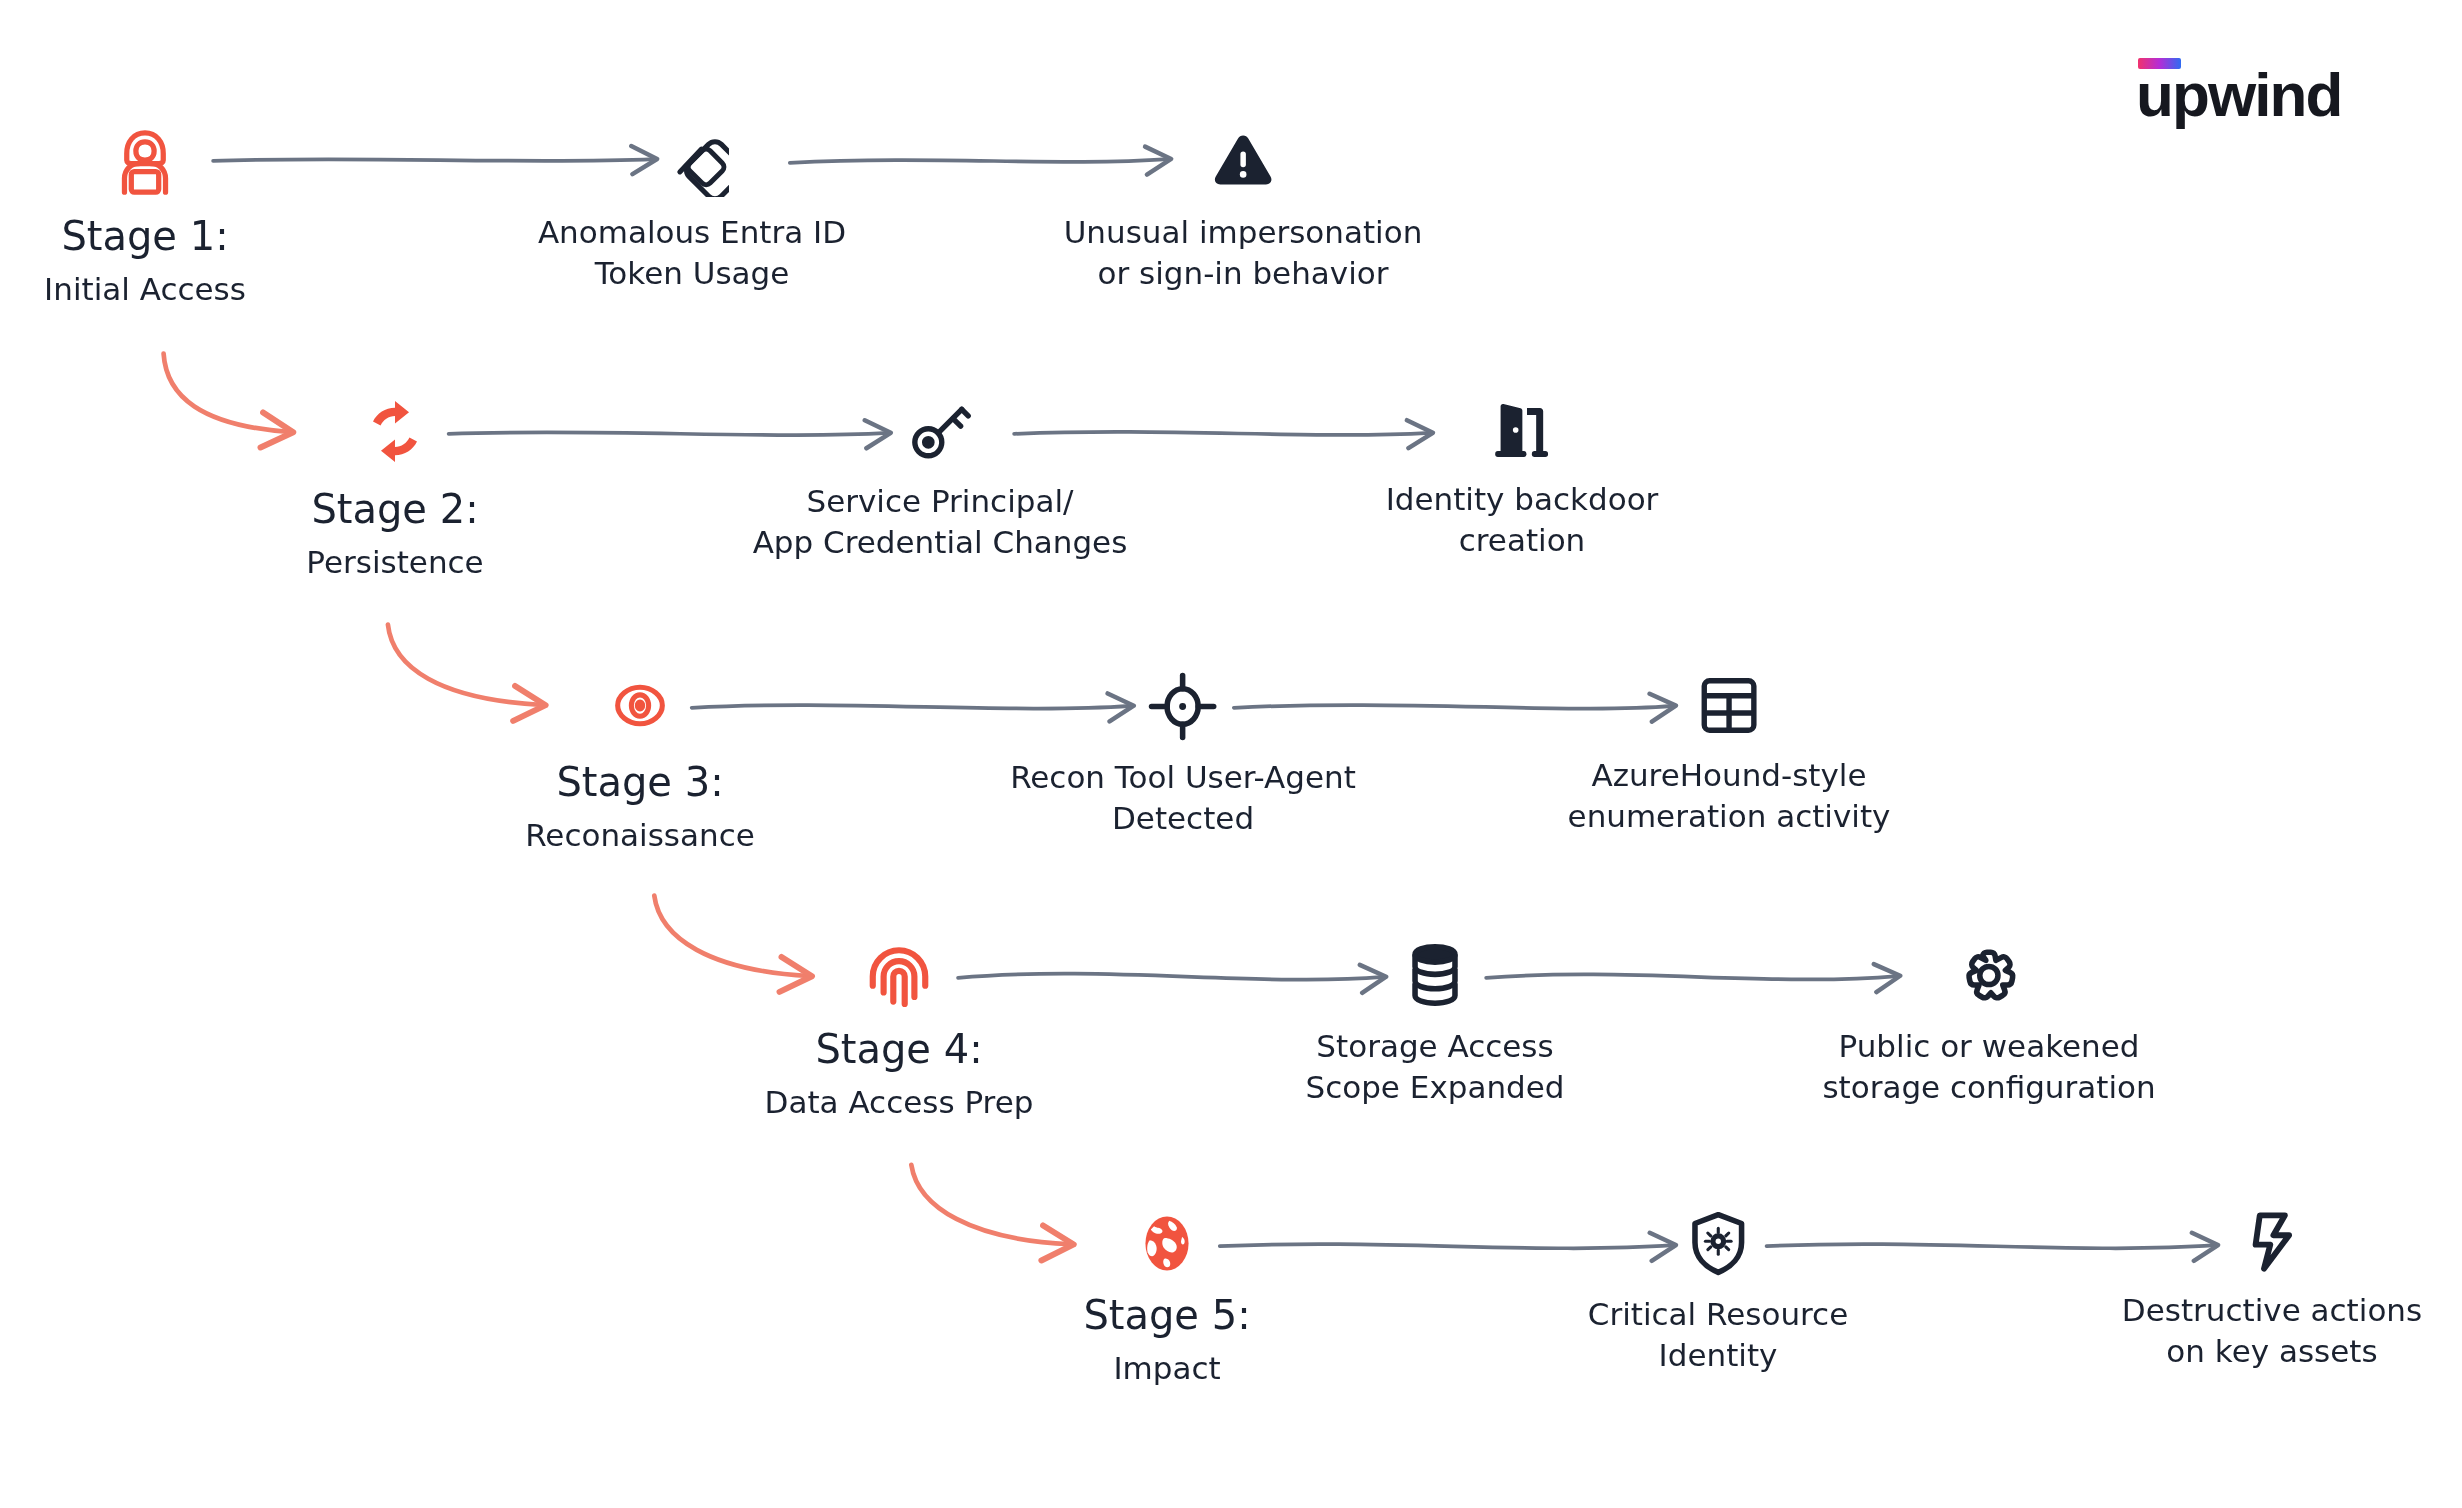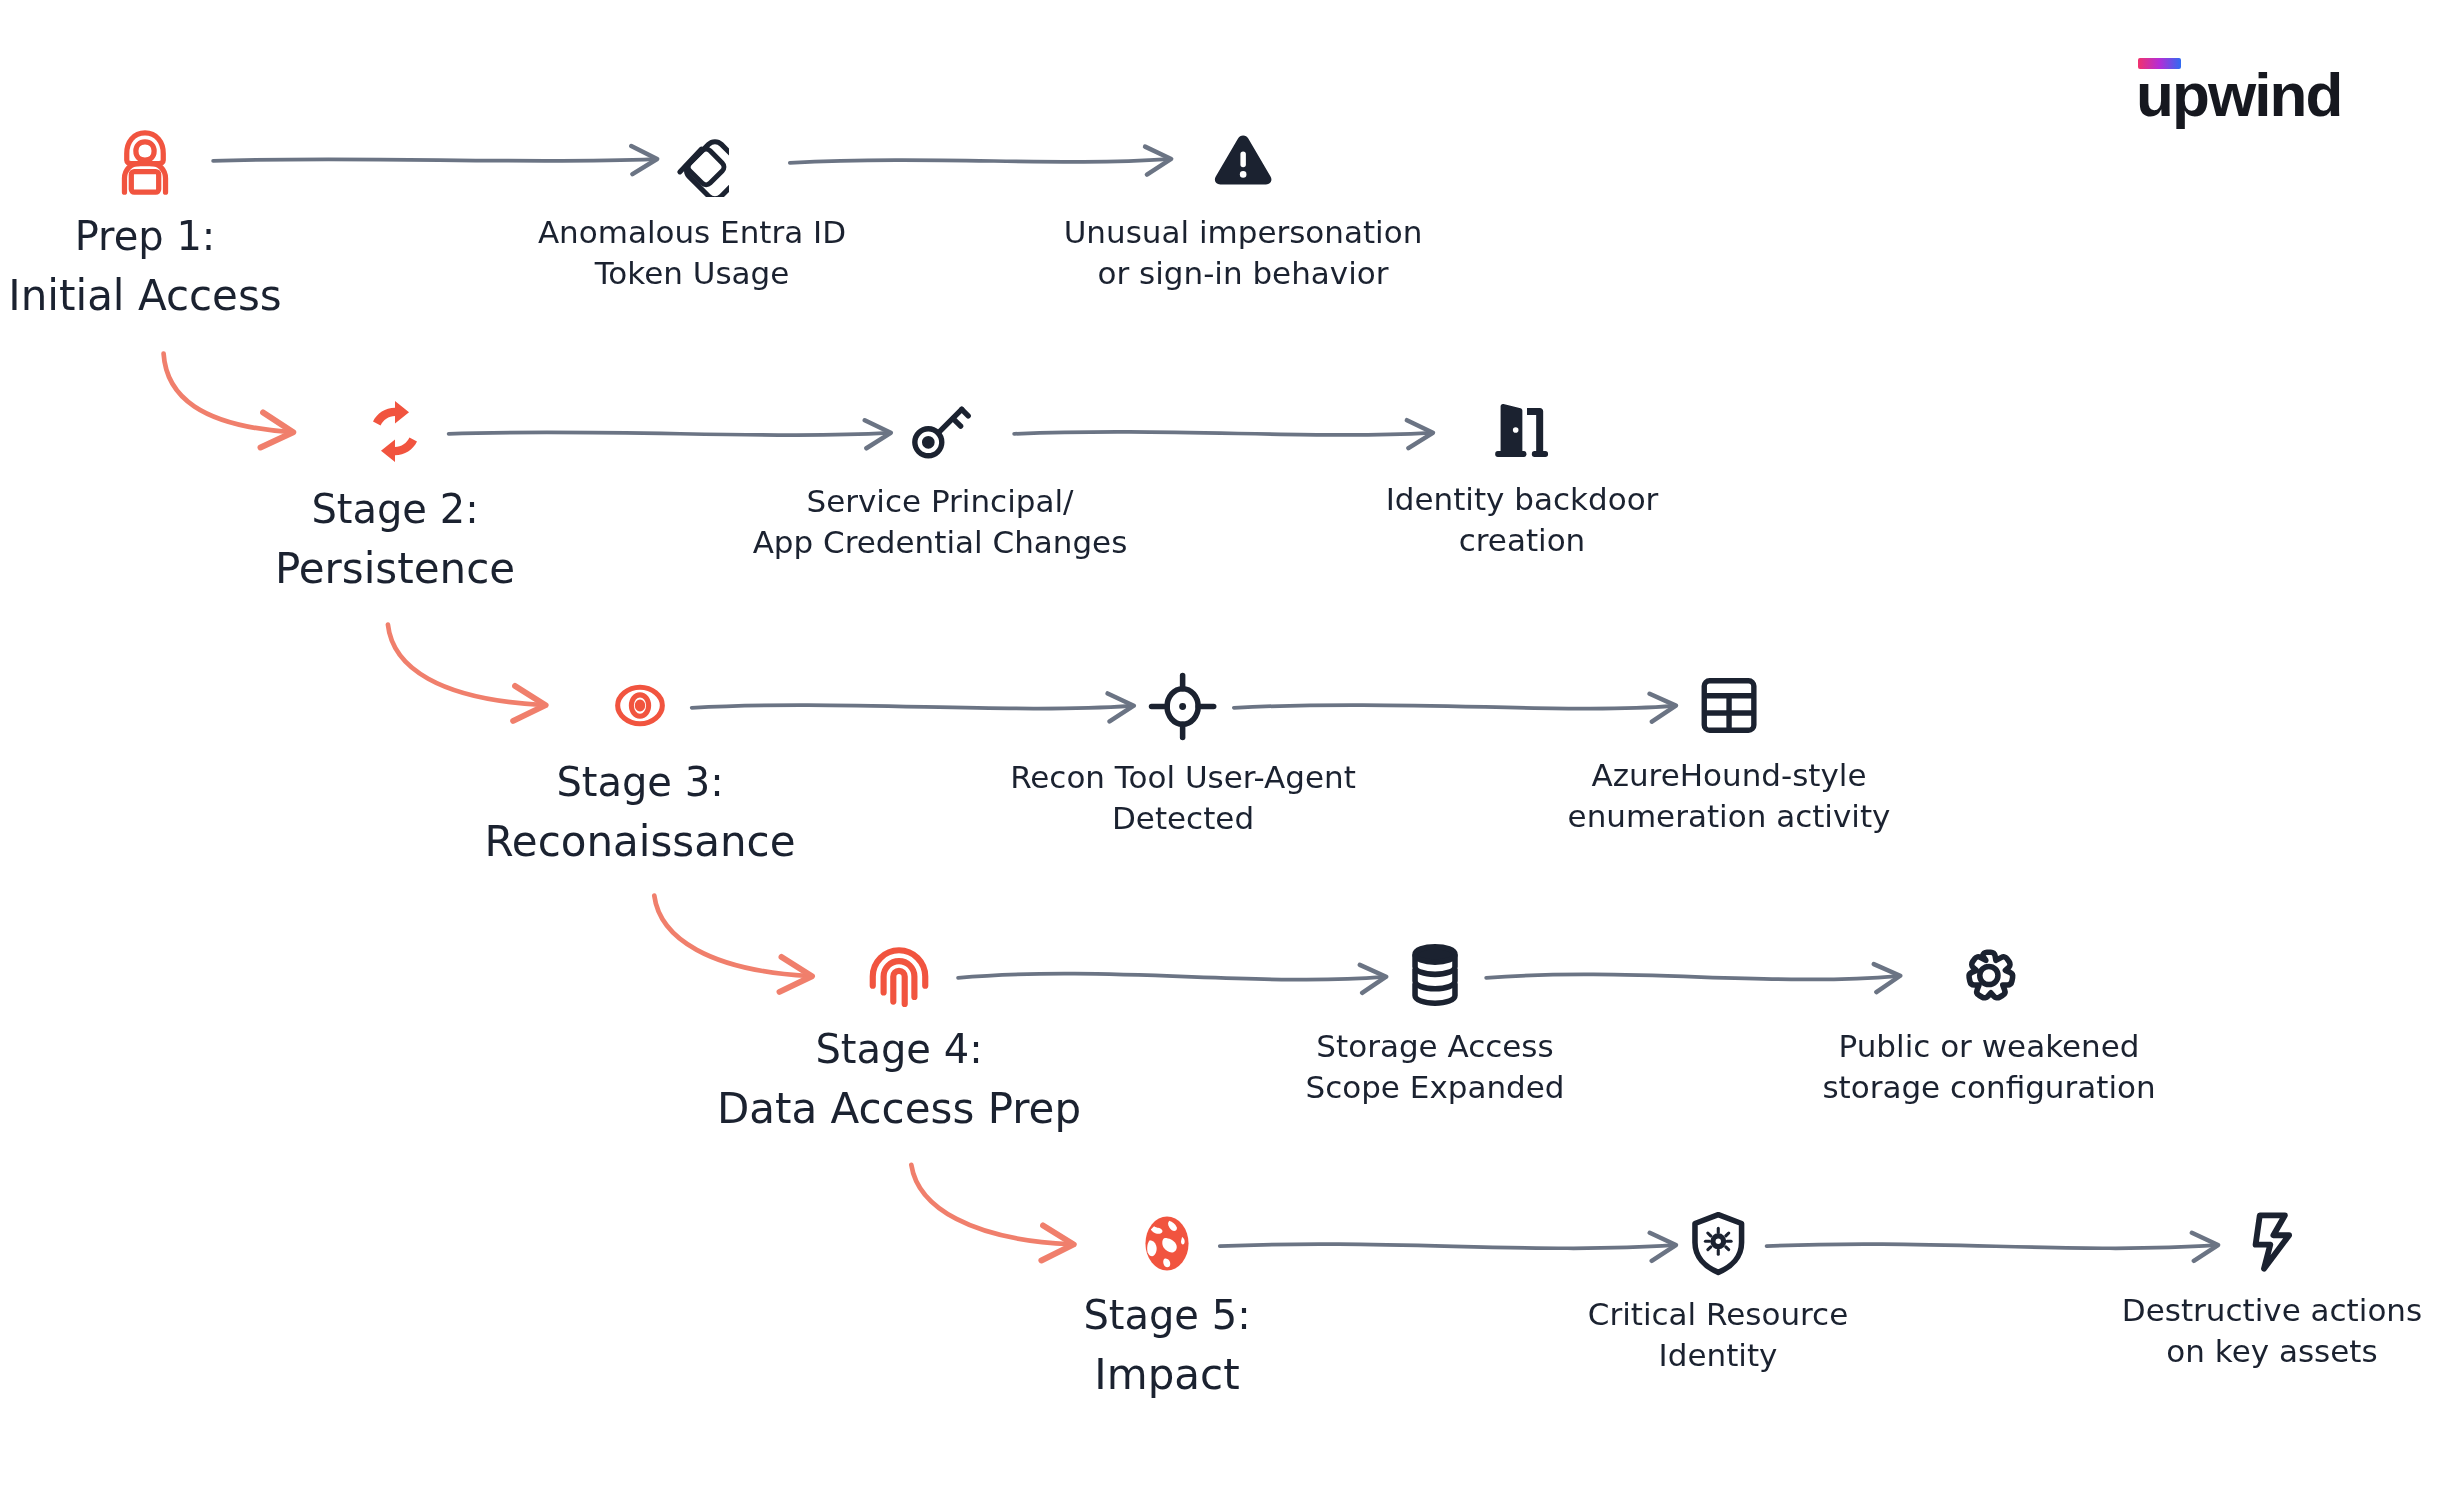--- a/index.html
+++ b/index.html
@@ -86,21 +86,21 @@
   }
   .stage .title {
     font-family: "DejaVu Sans", sans-serif;
     font-size: 40px;
     color: #1B2230;
     line-height: 1.15;
   }
   .stage .sub {
     margin-top: 13px;
     font-family: "DejaVu Sans", sans-serif;
-    font-size: 42px;
+    font-size: 31px;
     color: #1B2230;
     line-height: 1.15;
   }
 </style>
 </head>
 <body>
 
 <div id="canvas">
 
   <svg id="wires" viewBox="0 0 2634 1614" xmlns="http://www.w3.org/2000/svg">
@@ -146,21 +146,21 @@
           <path d="M32 6 C 22 6, 16 14, 16 24 L16 30 C 16 32, 18 33, 20 33 L44 33 C 46 33, 48 32, 48 30 L48 24 C 48 14, 42 6, 32 6 Z"></path>
           <path d="M24 22 C 24 17, 27.5 14, 32 14 C 36.5 14, 40 17, 40 22 C 40 27, 36.5 30, 32 30 C 27.5 30, 24 27, 24 22 Z" fill="#ffffff" stroke="#F1543F"></path>
           <path d="M14 58 L14 46 C 14 38, 20 33, 26 33"></path>
           <path d="M50 58 L50 46 C 50 38, 44 33, 38 33"></path>
           <rect x="20" y="40" width="24" height="18" rx="2.5" fill="#ffffff"></rect>
         </g>
       </svg>
     </span>
   </div>
   <div class="stage" style="left:145px; top:213px;">
-    <div class="title">Prep 1:</div>
+    <div class="title">Stage 1:</div>
     <div class="sub">Initial Access</div>
   </div>
 
   <div class="node" style="left:692px; top:124px;text-align:center;">
     <span class="ico">
       <svg width="73" height="73" viewBox="0 0 64 64" xmlns="http://www.w3.org/2000/svg">
         <g fill="none" stroke="#1B2230" stroke-width="4.4" stroke-linejoin="round">
           <rect x="32" y="4" width="40" height="40" rx="8" transform="rotate(45 32 32)"></rect>
           <rect x="32" y="15" width="25" height="25" rx="5" transform="rotate(45 32 32)"></rect>
           <path d="M21 42 L40 22" stroke-width="4.4" stroke-linecap="round"></path>

